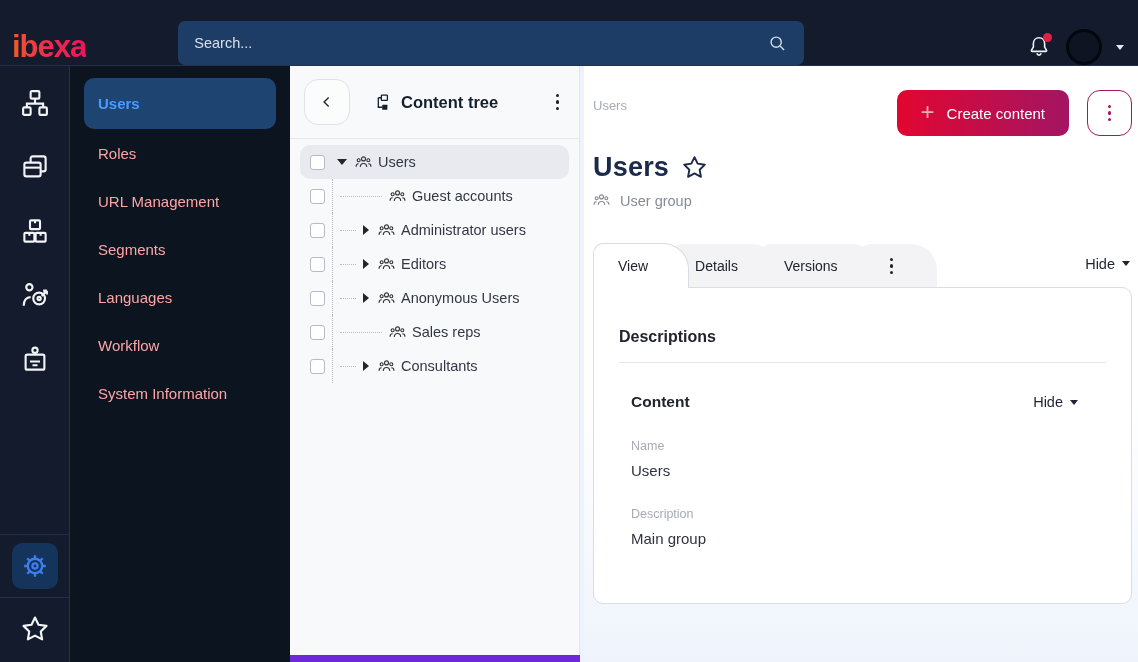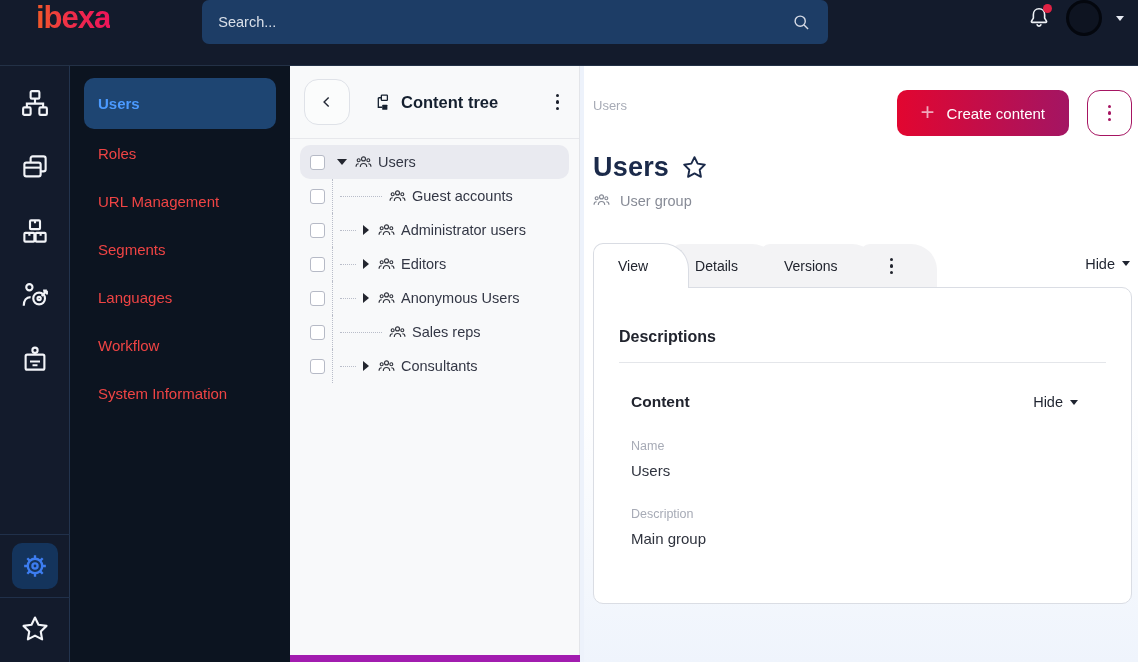--- a/index.html
+++ b/index.html
@@ -1,22 +1,22 @@
 <!DOCTYPE html>
 <html><head>
 <meta charset="utf-8">
 <style>
   * { margin:0; padding:0; box-sizing:border-box; }
   html,body { width:1138px; height:662px; overflow:hidden; }
   body { font-family:"Liberation Sans","DejaVu Sans",sans-serif; background:#fff; }
   .app { width:1138px; height:662px; display:flex; flex-direction:column; }
 
   
-  .topbar { height:66px; background:#131b2c; display:flex; align-items:flex-start;
-            padding:0 14px 0 36px; border-bottom:1px solid #233146; flex:none; }
+  .topbar { height:66px; background:#131b2c; display:flex; align-items:flex-end;
+            padding:0 14px 0 12px; border-bottom:1px solid #233146; flex:none; }
   .logo { font-size:31px; font-weight:800; letter-spacing:-1px;
           background:linear-gradient(90deg,#f05a28 0%,#ef2e49 45%,#ee145a 100%);
           -webkit-background-clip:text; background-clip:text; color:transparent; cursor:pointer; }
   .search { margin-left:92px; width:626px; height:44px; background:#1d3d66; border-radius:7px;
             display:flex; align-items:center; padding:0 16px; }
   .search input { flex:1; background:transparent; border:none; outline:none; color:#eef1f6;
                   font-size:14.5px; font-family:inherit; }
   .search input::placeholder { color:#e3e8f0; opacity:.95; }
   .topbar-right { margin-left:auto; display:flex; align-items:center; gap:14px; }
   .bell-wrap { position:relative; width:26px; height:26px; cursor:pointer; }
@@ -36,27 +36,27 @@
              display:flex; flex-direction:column; align-items:center; padding-top:16px; flex:none; }
   .rail-btn { width:42px; height:42px; display:flex; align-items:center; justify-content:center;
               color:#f2f4f8; margin-bottom:22px; cursor:pointer; border-radius:10px; }
   .rail-div { width:70px; height:1px; background:#20304a; flex:none; }
   .rail-btn.settings { margin:8px 0; width:46px; height:46px; background:#14345c; color:#3d7df0; }
   .rail-spacer { margin-top:auto; }
   .rail-btn.fav { margin:10px 0 12px; }
 
   
   .sidenav { width:220px; background:#0c1420; padding:12px 14px; flex:none; }
-  .sidenav-item { padding:15px 14px; font-size:15px; color:#ef4444; border-radius:10px;
+  .sidenav-item { padding:15px 14px; font-size:15px; color:#fca5a5; border-radius:10px;
                   margin-bottom:1px; cursor:pointer; font-weight:500; }
   .sidenav-item.selected { background:#1e4572; color:#4b9aff; font-weight:600;
                            padding-top:17px; padding-bottom:17px; }
 
   
-  .treecol { width:290px; background:#a21caf; flex:none; display:flex; flex-direction:column; }
+  .treecol { width:290px; background:#6d28d9; flex:none; display:flex; flex-direction:column; }
   .treepanel { background:#f8f9fa; height:calc(100% - 7px); border-right:1px solid #e3e5e9;
                display:flex; flex-direction:column; }
   .tree-header { display:flex; align-items:center; padding:13px 14px; }
   .back-btn { width:46px; height:46px; border:1px solid #dfe2e8; border-radius:14px; background:#fbfcfc;
               display:flex; align-items:center; justify-content:center; color:#242936; cursor:pointer; }
   .tree-title-wrap { display:flex; align-items:center; gap:8px; margin-left:24px; color:#15202f; }
   .tree-title { font-size:16.5px; font-weight:700; }
   .kebab { display:flex; flex-direction:column; gap:3px; align-items:center; cursor:pointer; }
   .kebab i { width:3.5px; height:3.5px; border-radius:50%; background:currentColor; display:block; }
   .tree-header .kebab { margin-left:auto; color:#1a1f2b; padding:6px; }

